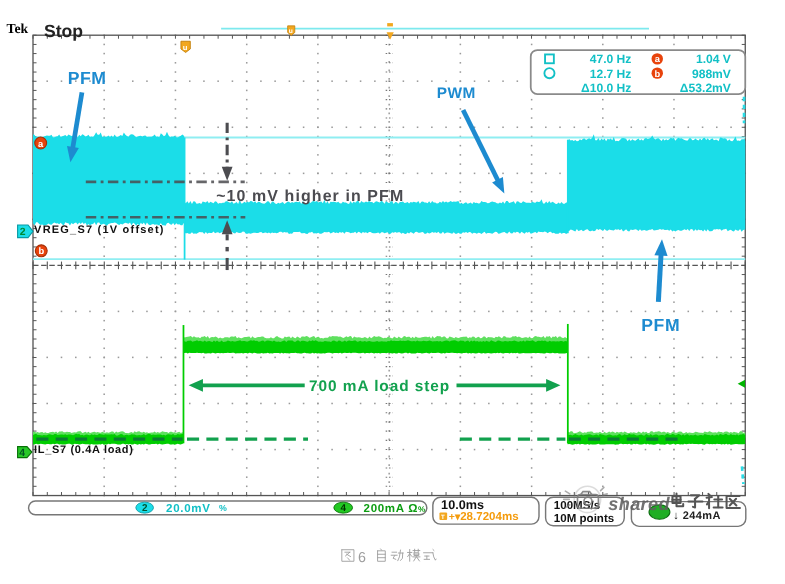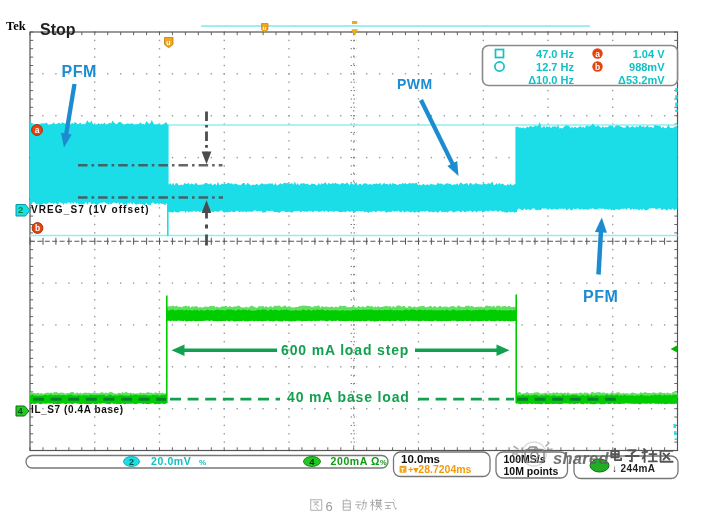--- a/index.html
+++ b/index.html
@@ -1300,16 +1300,16 @@
         <polyline points="30,56 30,76"></polyline>
         <polyline points="10,80 50,80"></polyline>
         <polyline points="74,32 80,62 92,86 97,78"></polyline>
       </g>
     </svg>
 <div class="t" style="left:6px;top:20px;font-family:'Liberation Serif',serif;font-size:12.5px;font-weight:bold;color:#000000;">Tek</div>
 <div class="t" style="left:40px;top:21.5px;font-size:16px;font-weight:bold;color:#222;">Stop</div>
 <div class="t" style="left:61.5px;top:64px;font-size:16px;font-weight:bold;color:#1d8bd0;letter-spacing:0.5px;">PFM</div>
 <div class="t" style="left:397px;top:77px;font-size:14px;font-weight:bold;color:#1d8bd0;letter-spacing:0.5px;">PWM</div>
 <div class="t" style="left:583px;top:288.5px;font-size:16px;font-weight:bold;color:#1d8bd0;letter-spacing:0.5px;">PFM</div>
-<div class="t" style="left:281px;top:342.5px;font-size:14px;font-weight:bold;color:#12a14e;letter-spacing:0.85px;">600 mA load step</div>
-<div class="t" style="left:287px;top:389.5px;font-size:14px;font-weight:bold;color:#12a14e;letter-spacing:0.85px;">40 mA base load</div>
+<div class="t" style="left:196.5px;top:172px;font-size:14.5px;font-weight:bold;color:#4b4b50;letter-spacing:1.0px;">~10 mV higher in PFM</div>
+<div class="t" style="left:281px;top:342.5px;font-size:14px;font-weight:bold;color:#12a14e;letter-spacing:0.85px;">700 mA load step</div>
 <div class="t" style="left:31px;top:205px;font-size:10px;font-weight:bold;color:#111;letter-spacing:1.1px;text-align:center;">VREG_S7 (1V offset)</div>
-<div class="t" style="left:31px;top:404.5px;font-size:10px;font-weight:bold;color:#111;letter-spacing:0.6px;">IL_S7 (0.4A base)</div>
+<div class="t" style="left:31px;top:404.5px;font-size:10px;font-weight:bold;color:#111;letter-spacing:0.6px;">IL_S7 (0.4A load)</div>
 </div>
 </body></html>

